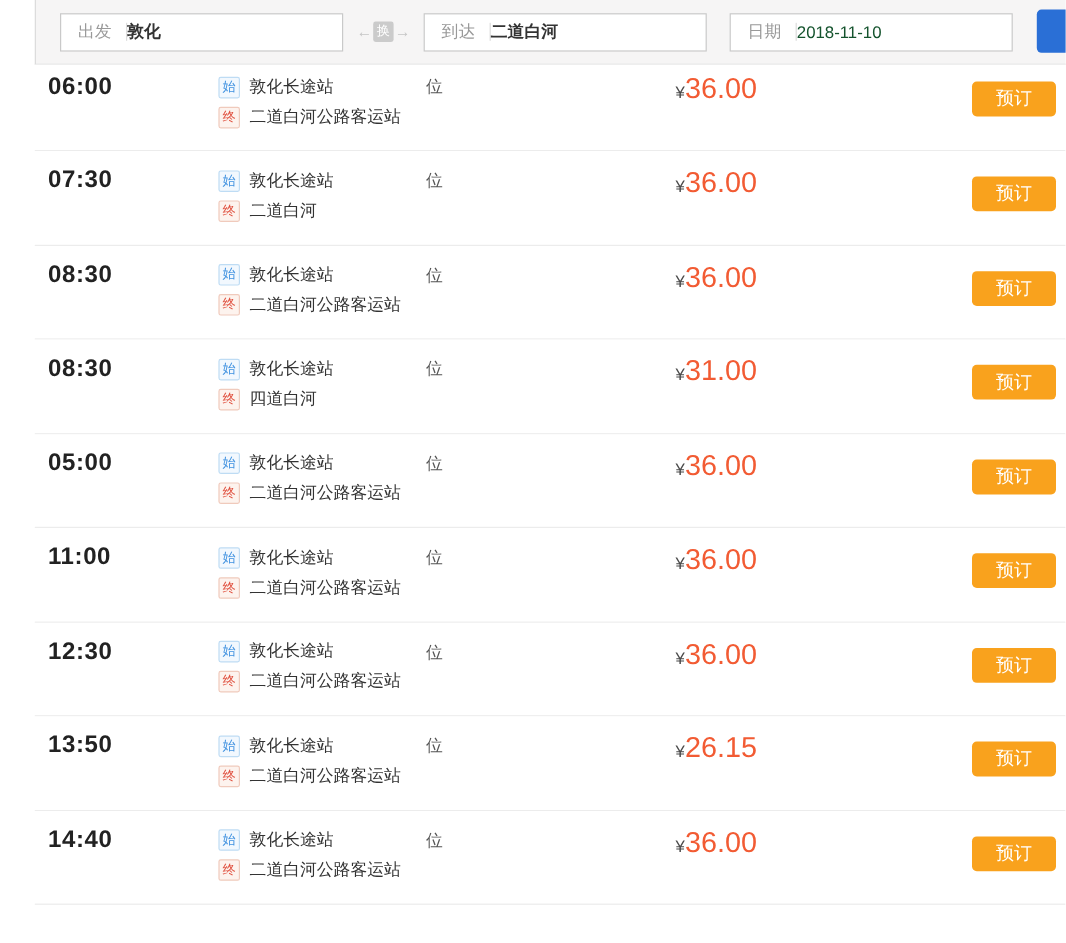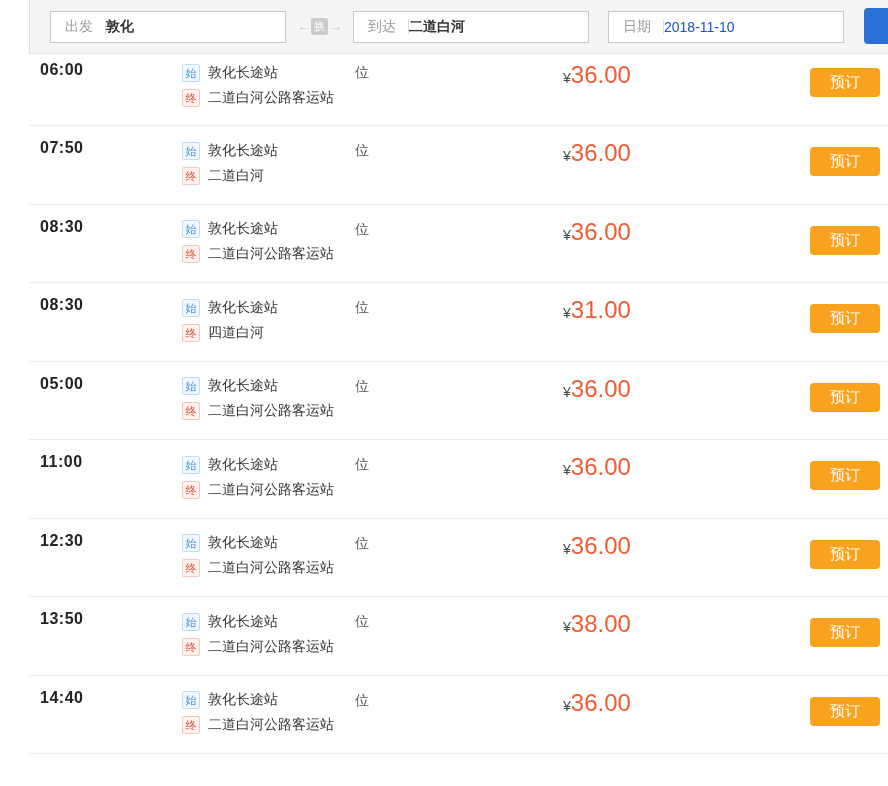--- a/index.html
+++ b/index.html
@@ -20,21 +20,21 @@
   }
   .field{
     height:32px;width:236px;box-sizing:border-box;
     background:#fff;border:1px solid #c9c9c9;
     display:flex;align-items:center;
     cursor:text;
   }
   .field .f-label{color:#999;font-size:14px;margin-left:14px;white-space:nowrap;}
   .f-div{width:1px;height:15px;background:#ddd;margin-left:12px;flex:none;}
   .field .f-value{color:#333;font-size:14px;font-weight:bold;margin-left:0;white-space:nowrap;}
-  .field.date-field .f-value{font-weight:normal;color:#1d4ed8;}
+  .field.date-field .f-value{font-weight:normal;color:#14532d;}
   .field.depart-field{margin-left:20px;}
   .field.date-field{margin-left:19px;}
   .swap{display:flex;align-items:center;margin:0 11px;cursor:pointer;}
   .swap .arrow{color:#c6c6c6;font-size:13px;line-height:1;}
   .swap .swap-box{
     width:17px;height:17px;border-radius:2px;margin:0 1px;
     background:#cbcbcb;color:#fff;font-size:11px;line-height:17px;text-align:center;
   }
   .search-btn{
     position:absolute;left:834px;top:8px;width:60px;height:36px;
@@ -42,21 +42,21 @@
     border:none;border-radius:4px;cursor:pointer;
   }
   
   .rows{position:absolute;top:54px;left:29px;width:859px;}
   .row{
     position:relative;height:78.5px;box-sizing:border-box;
     border-bottom:1px solid #ececec;background:#fff;
   }
   .row .time{
     position:absolute;left:11px;top:13px;
-    font-size:16px;font-weight:bold;color:#222;letter-spacing:0.5px;
+    font-size:20px;font-weight:bold;color:#222;letter-spacing:0.5px;
   }
   .row .stations{position:absolute;left:153px;top:12px;}
   .st-line{height:25px;display:flex;align-items:center;}
   .badge{
     width:16px;height:16px;flex:none;border-radius:2px;
     font-size:11px;line-height:16px;text-align:center;
     margin-right:8px;box-sizing:content-box;
   }
   .badge-start{
     color:var(--badge-blue,#4192e0);
@@ -129,21 +129,21 @@
         <span class="badge badge-end">终</span>
         <span class="st-name">二道白河公路客运站</span>
       </div>
     </div>
     <span class="seat">位</span>
     <span class="price"><span class="yen">¥</span><span class="amount">36.00</span></span>
     <button class="book-btn">预订</button>
   </div>
 
   <div class="row">
-    <span class="time">07:50</span>
+    <span class="time">07:30</span>
     <div class="stations">
       <div class="st-line">
         <span class="badge badge-start">始</span>
         <span class="st-name">敦化长途站</span>
       </div>
       <div class="st-line">
         <span class="badge badge-end">终</span>
         <span class="st-name">二道白河</span>
       </div>
     </div>
@@ -243,21 +243,21 @@
       <div class="st-line">
         <span class="badge badge-start">始</span>
         <span class="st-name">敦化长途站</span>
       </div>
       <div class="st-line">
         <span class="badge badge-end">终</span>
         <span class="st-name">二道白河公路客运站</span>
       </div>
     </div>
     <span class="seat">位</span>
-    <span class="price"><span class="yen">¥</span><span class="amount">38.00</span></span>
+    <span class="price"><span class="yen">¥</span><span class="amount">26.15</span></span>
     <button class="book-btn">预订</button>
   </div>
 
   <div class="row">
     <span class="time">14:40</span>
     <div class="stations">
       <div class="st-line">
         <span class="badge badge-start">始</span>
         <span class="st-name">敦化长途站</span>
       </div>

